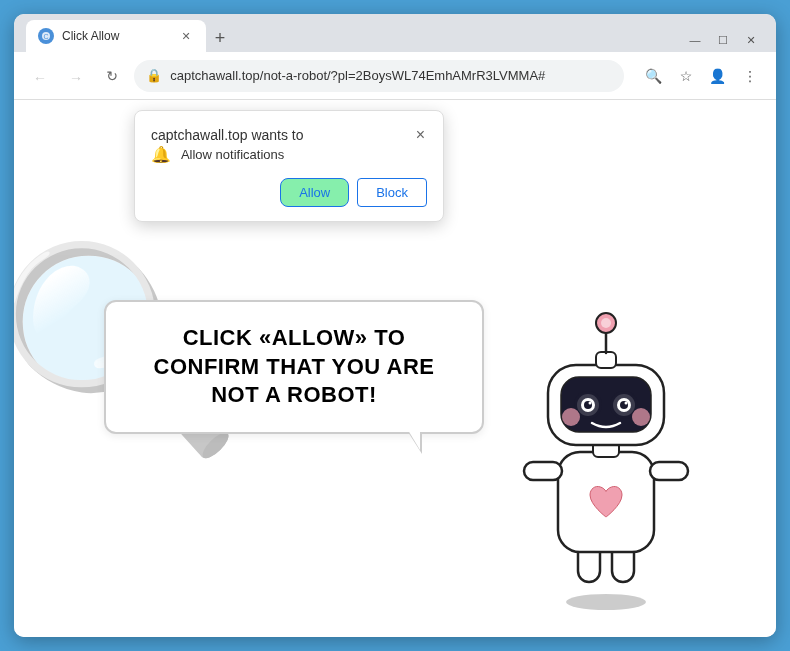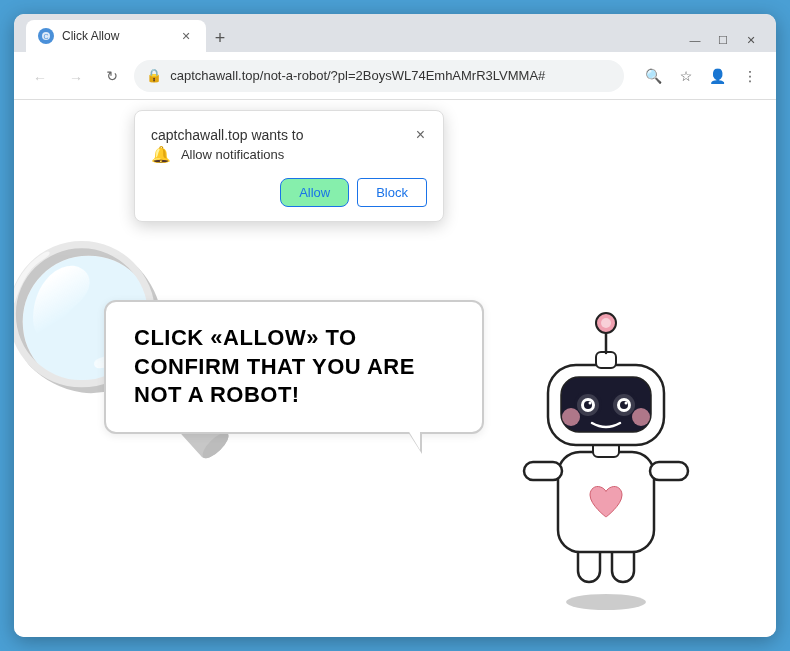--- a/index.html
+++ b/index.html
@@ -297,21 +297,21 @@
       top: 200px;
       left: 90px;
       z-index: 5;
     }
     .speech-bubble {
       background: #ffffff;
       border: 2px solid #ccc;
       border-radius: 12px;
       padding: 22px 28px;
       max-width: 380px;
-      text-align: left;
+      text-align: center;
       position: relative;
       box-shadow: 0 2px 8px rgba(0,0,0,0.08);
     }
     .speech-bubble-text {
       font-size: 22px;
       font-weight: 900;
       color: #000;
       text-transform: uppercase;
       line-height: 1.3;
       letter-spacing: 0.5px;

